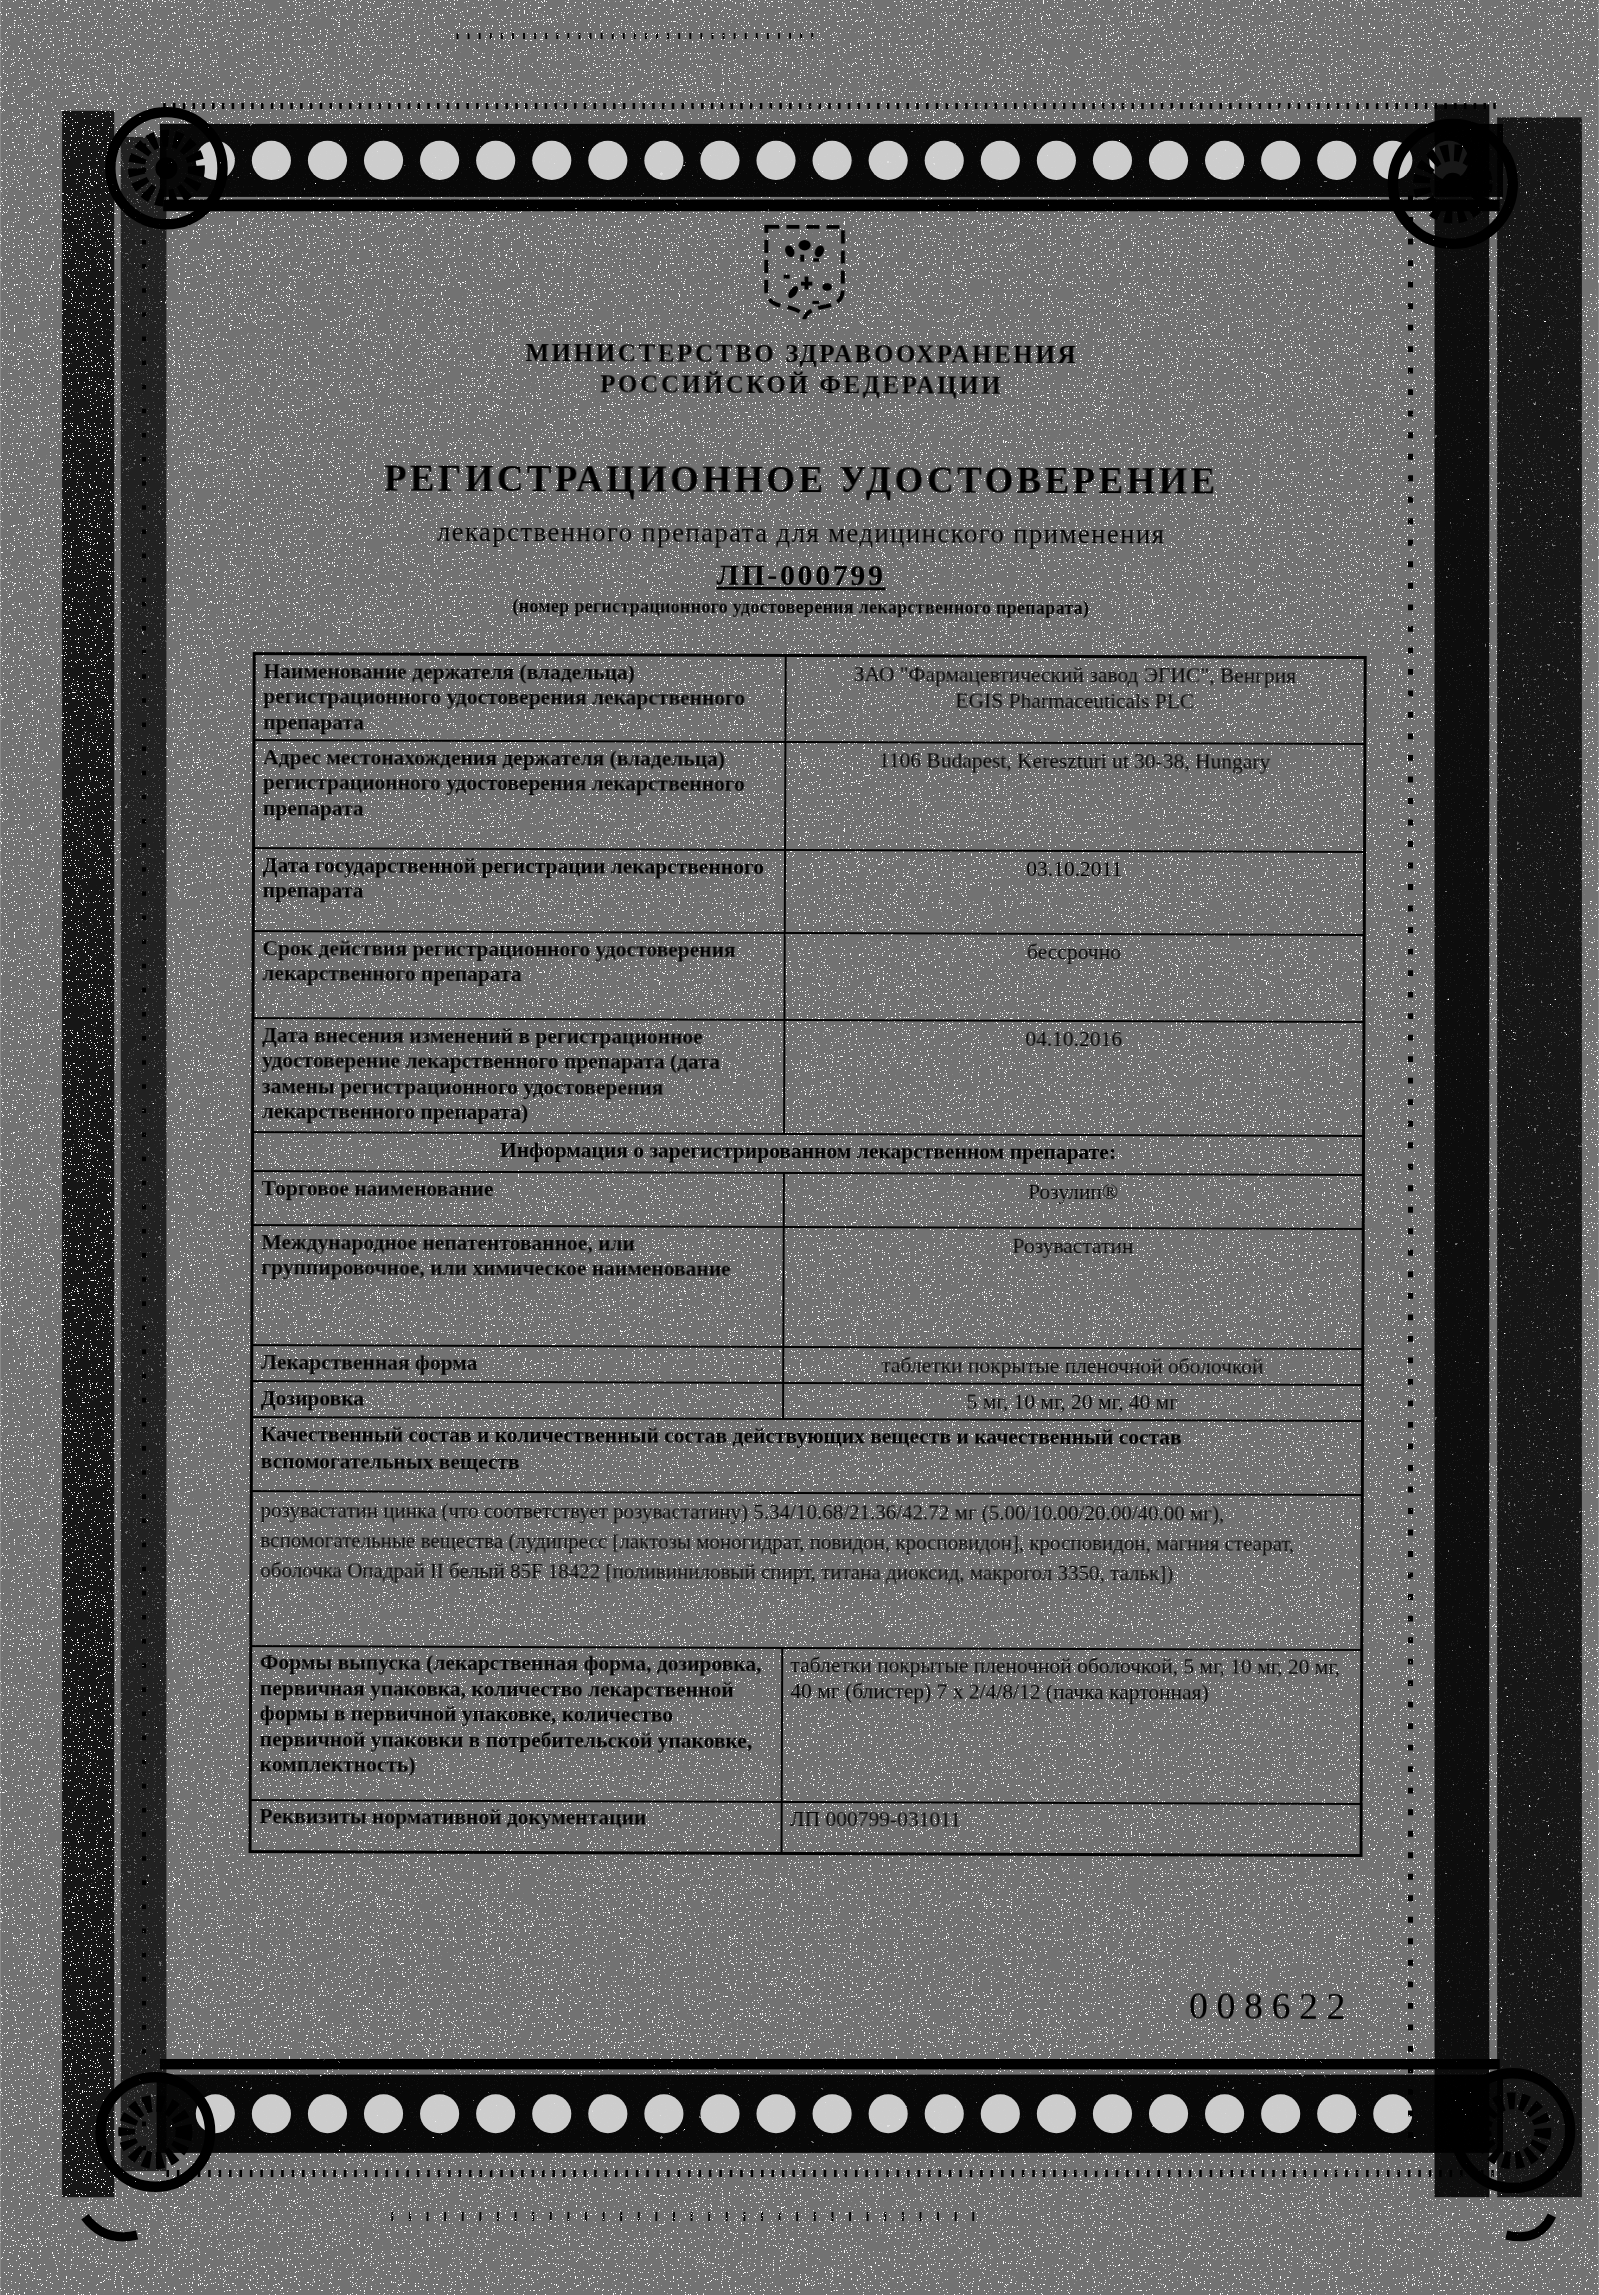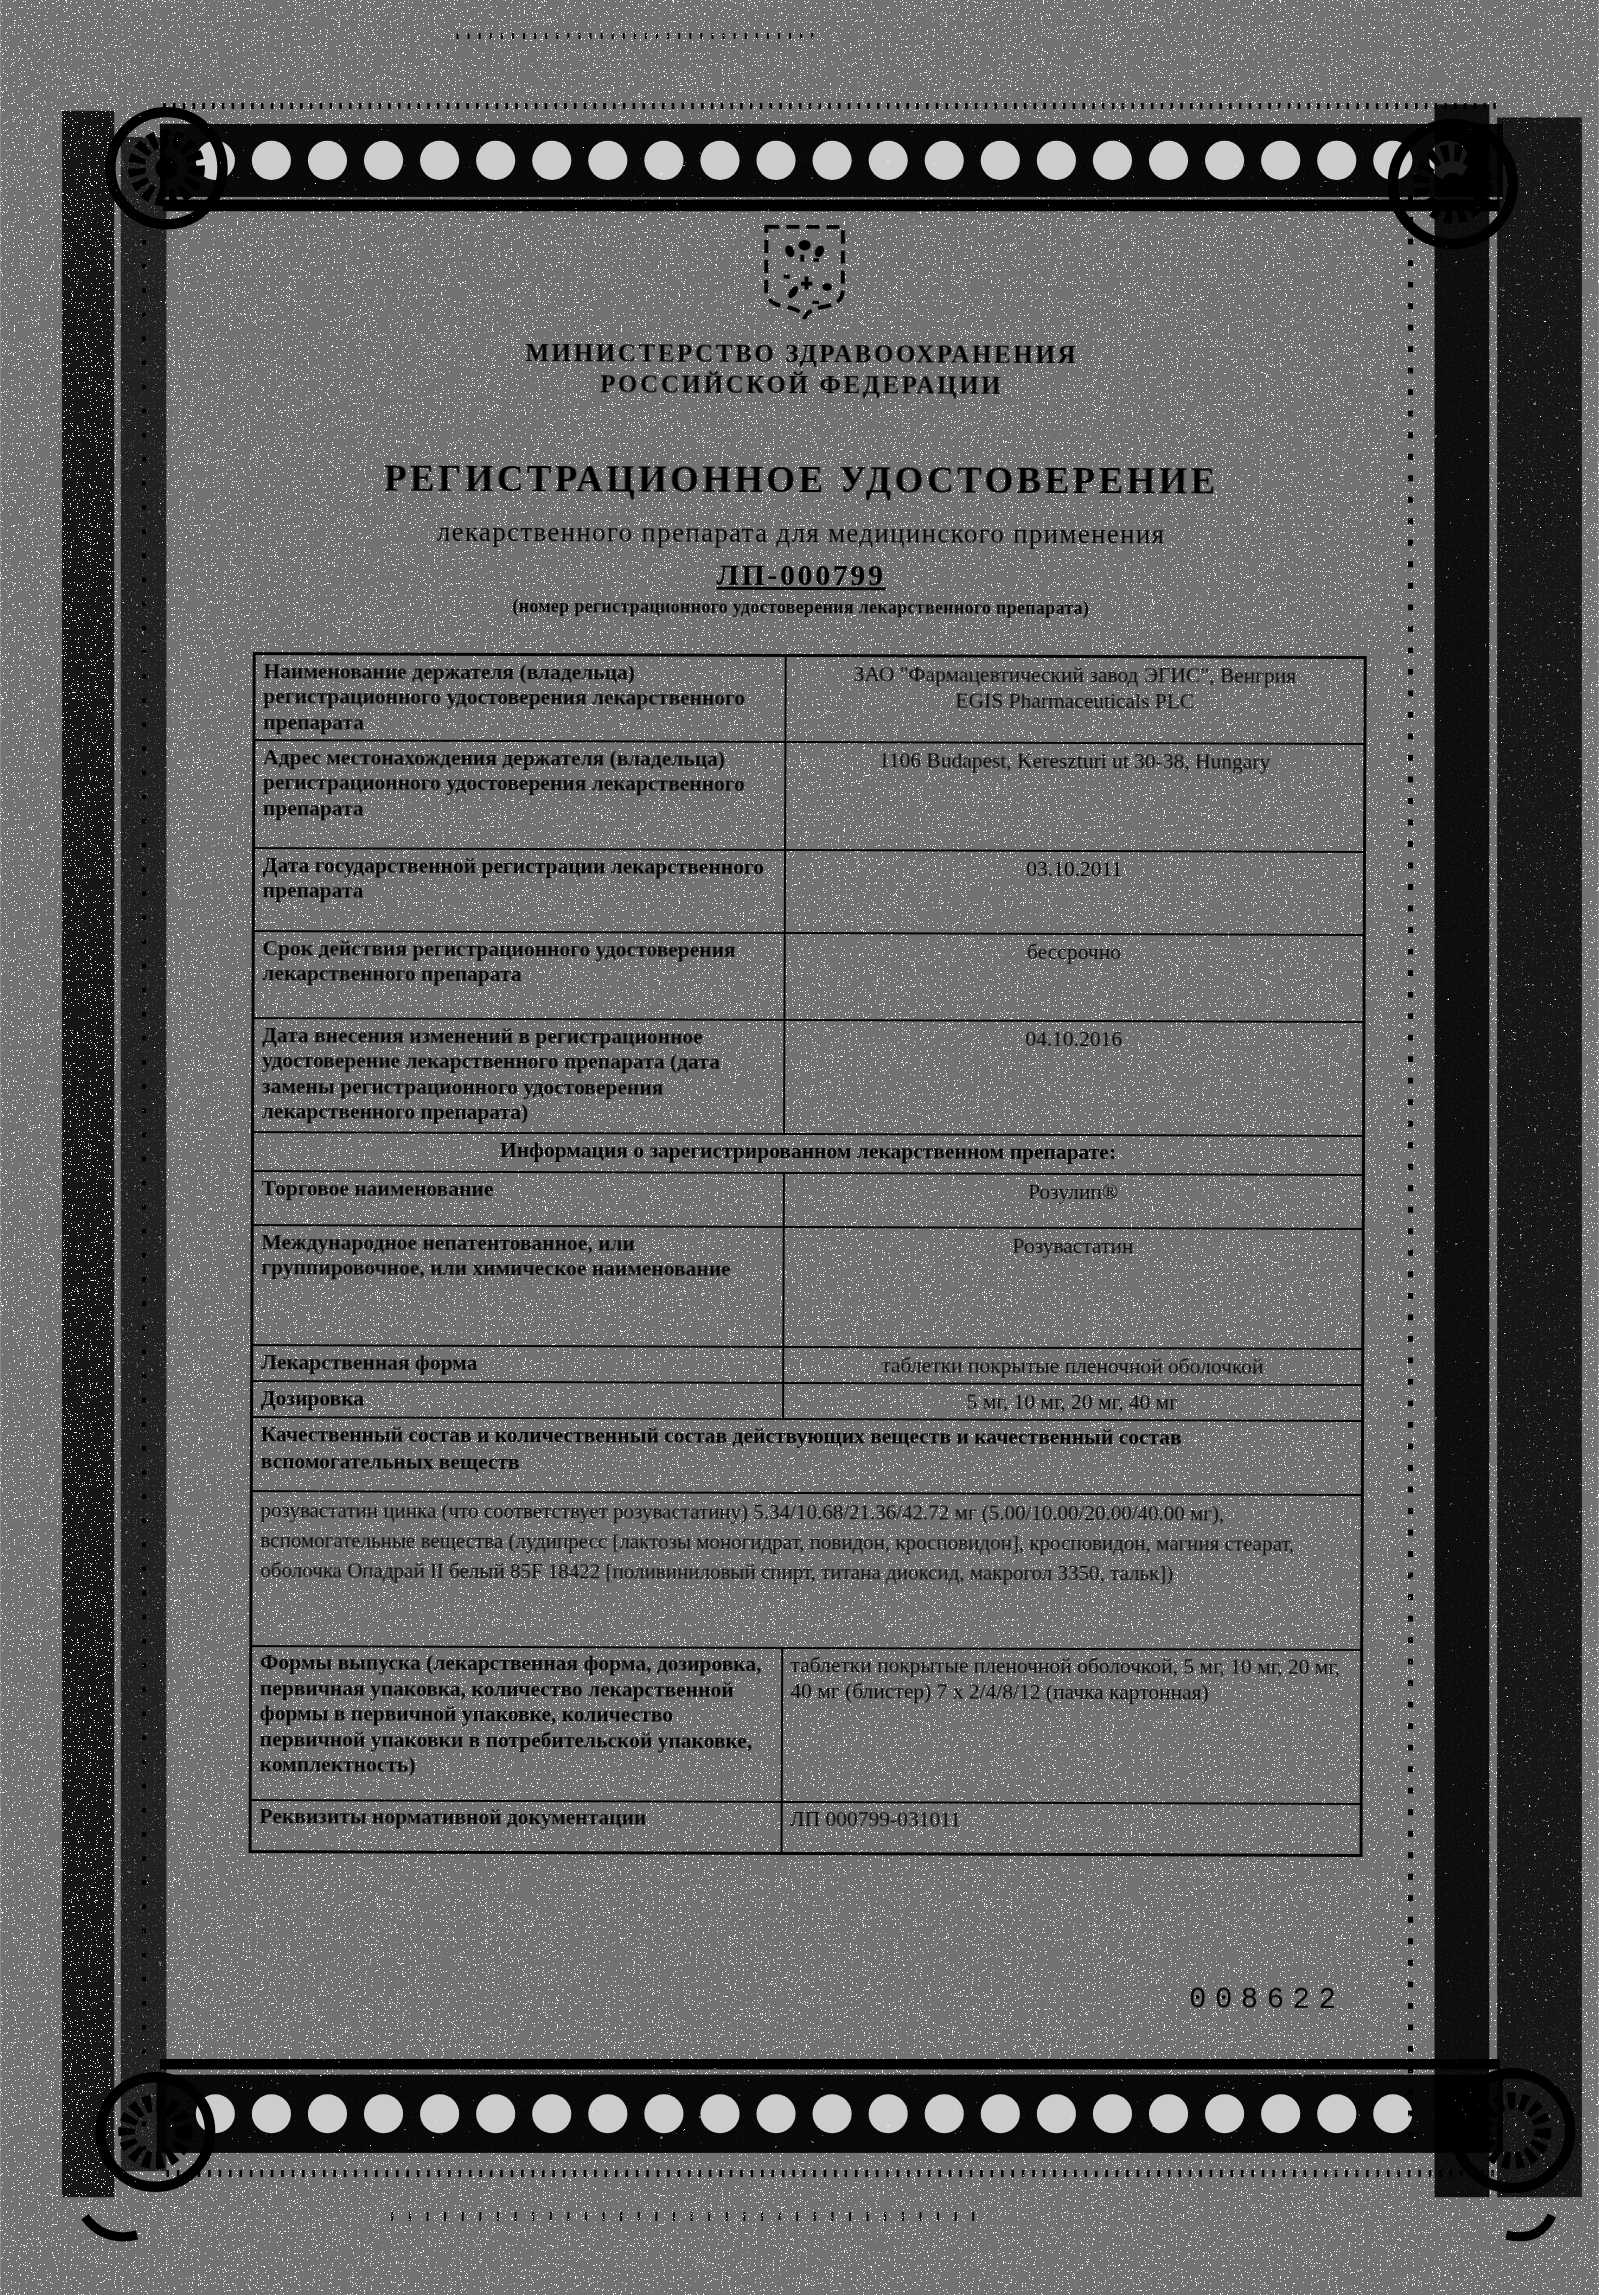--- a/index.html
+++ b/index.html
@@ -22,22 +22,22 @@
   td.lbl{font-size:21.5px;font-weight:bold;line-height:25.4px;text-align:left;}
   td.val{font-size:21.5px;font-weight:normal;line-height:26px;text-align:center;vertical-align:middle;}
   td.val-left{font-size:21.5px;line-height:26px;text-align:left;vertical-align:top;}
   td.val-left-mid{font-size:21.5px;line-height:26px;text-align:left;vertical-align:middle;}
   td.sec{font-size:21.5px;font-weight:bold;text-align:center;vertical-align:middle;}
   td.fw-head{font-size:21.5px;font-weight:bold;line-height:27px;text-align:left;vertical-align:middle;}
   td.fw-text{font-size:21px;font-weight:normal;line-height:30px;text-align:left;vertical-align:middle;}
   tr.h132{height:86px;} tr.h165{height:108px;} tr.h128{height:83px;} tr.h134{height:87px;}
   tr.h175{height:114px;} tr.h60{height:39px;}  tr.h83{height:54px;}   tr.h184{height:120px;}
   tr.h54{height:35px;}   tr.h114{height:74px;} tr.h238{height:155px;} tr.h236{height:154px;} tr.h80{height:52px;}
-  .serial{position:absolute;left:1192px;top:1982px;font-family:Liberation Mono, monospace;
-          font-size:29px;letter-spacing:8.5px;font-weight:500;}
+  .serial{position:absolute;left:1192px;top:1982px;font-family:Liberation Serif, serif;
+          font-size:38px;letter-spacing:8.5px;font-weight:500;}
 </style>
 </head>
 <body>
 
 <div class="page">
 
   <svg class="frame-svg" viewBox="0 0 2452 3520" aria-hidden="true">
     <defs>
       <filter id="ink" x="-10%" y="-10%" width="120%" height="120%">
         <feTurbulence type="fractalNoise" baseFrequency="0.17" numOctaves="4" seed="11" result="n"></feTurbulence>

